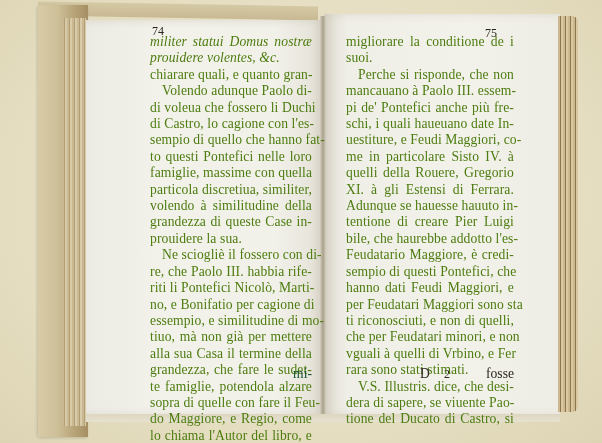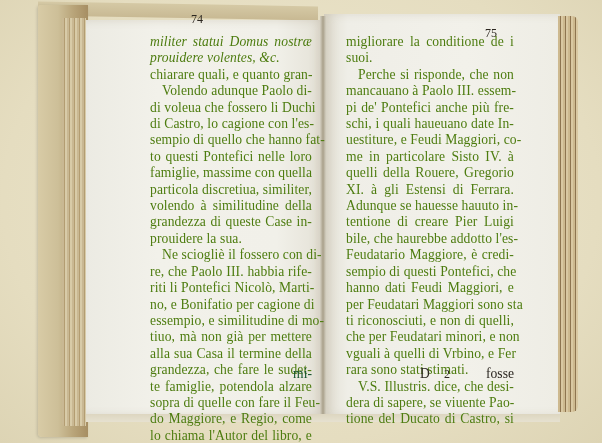--- a/index.html
+++ b/index.html
@@ -59,21 +59,21 @@
   }
   .left-text { left:150px; top:34px; width:162px; }
   .right-text { left:346px; top:34px; width:168px; }
   .line { white-space:nowrap; display:block; text-align:justify; text-align-last:justify; }
   .line.short { text-align-last:left; }
   .line.indent { padding-left:12px; }
   .line.italic { font-style:italic; }
   .page-number {
     position:absolute; font-size:12px; color:#2b2620;
   }
-  .pn-left { left:152px; top:12px;margin-left:39px; }
+  .pn-left { left:152px; top:24px; }
   .pn-right { left:485px; top:26px; }
   .signature {
     position:absolute; left:346px; top:366px; width:168px;
     font-size:13.6px; color:#2b2620;
   }
   .sig-mark { position:absolute; left:74px; }
   .sig-num { position:absolute; left:98px; font-size:12px; top:1px; }
   .catchword { position:absolute; right:0; }
   .catchword-left {
     position:absolute; left:150px; top:366px; width:162px;

